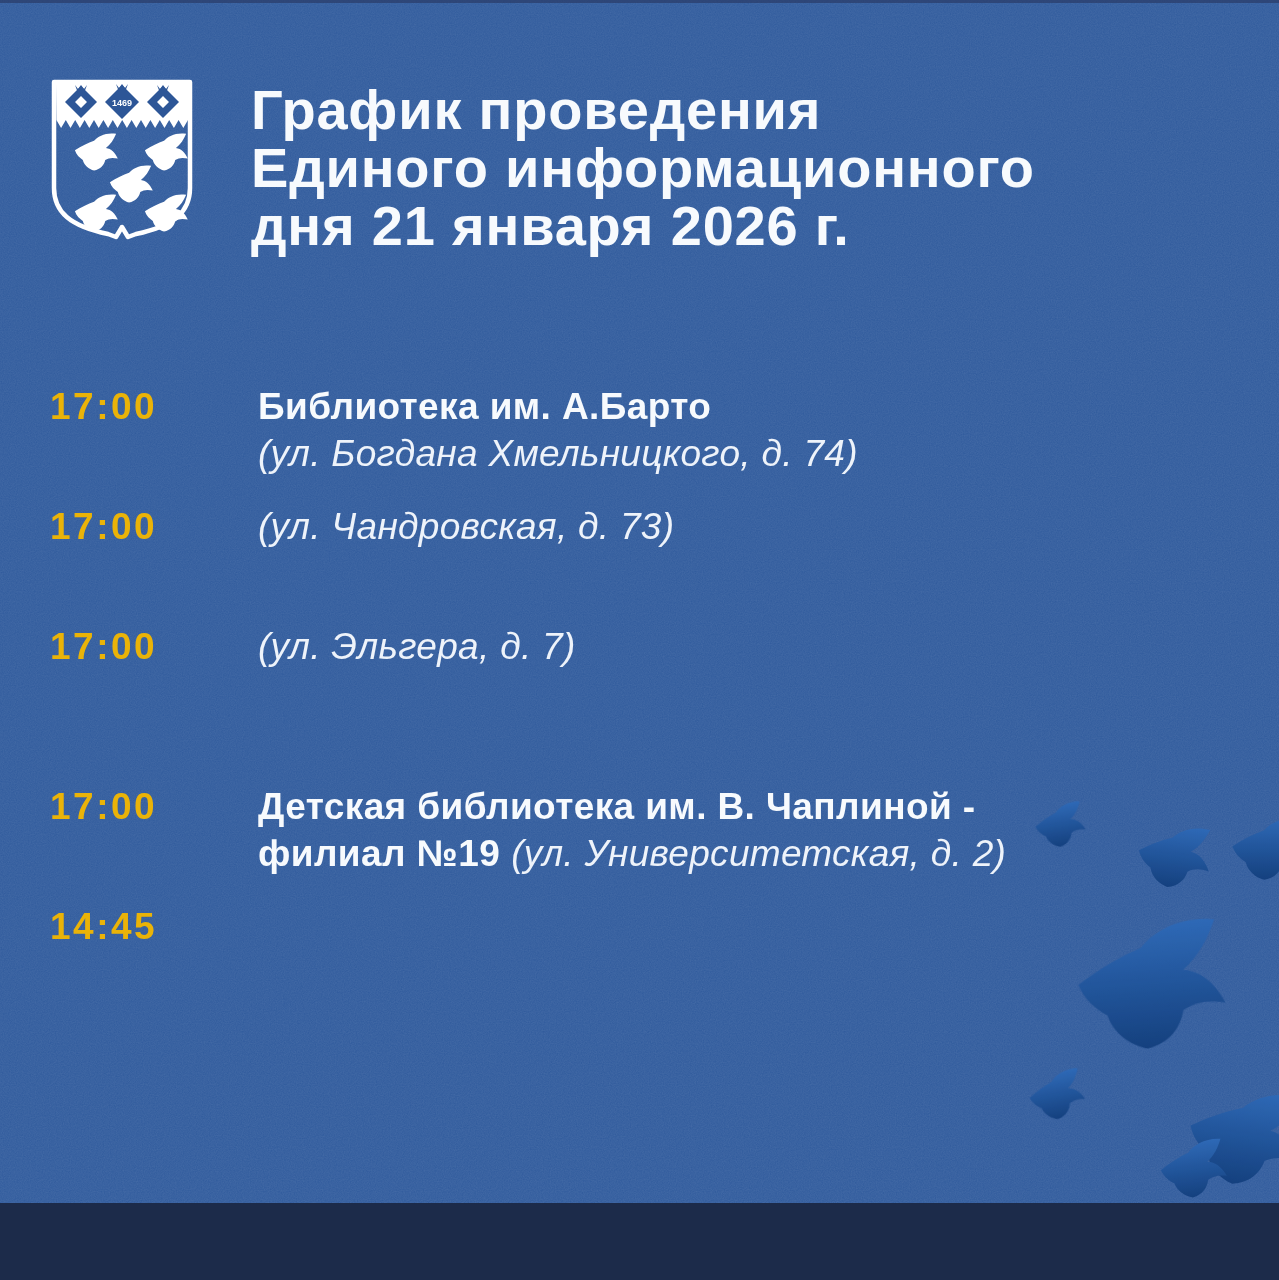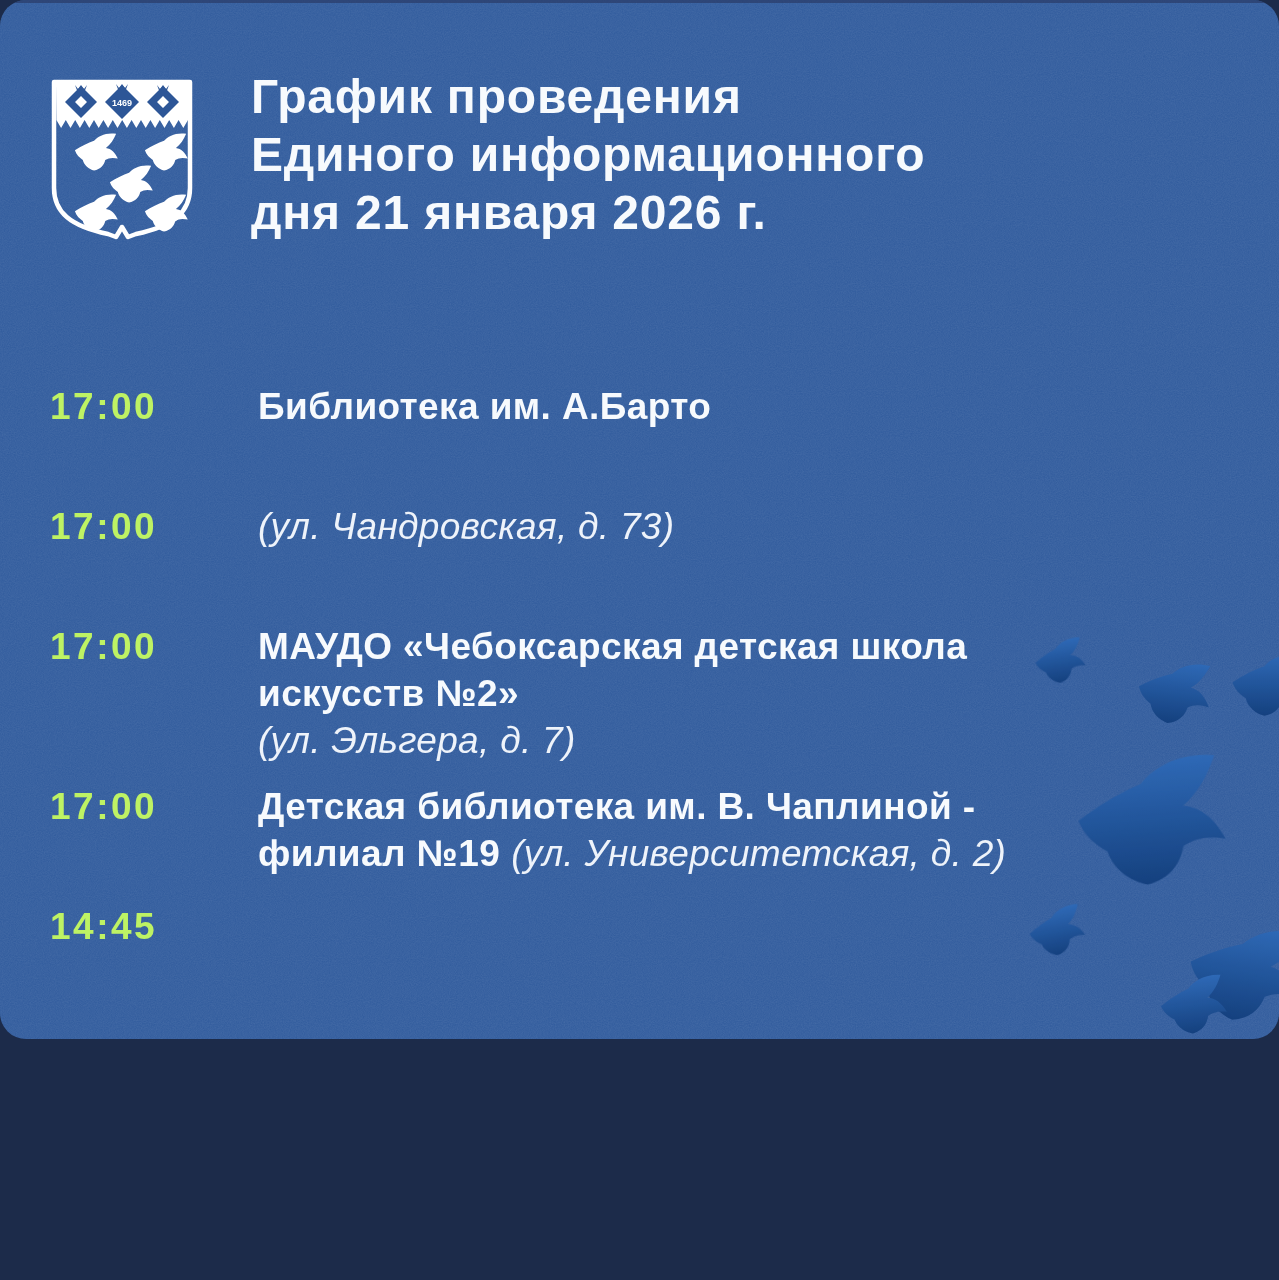--- a/index.html
+++ b/index.html
@@ -1,59 +1,58 @@
 <!DOCTYPE html>
 <html><head>
 <meta charset="utf-8">
 <style>
   html,body{margin:0;padding:0;background:#1c2b4a;}
   .page{
     position:relative;
-    width:1279px;height:1039px;
+    width:1279px;height:1203px;
     background:#2f5a9c;
     overflow:hidden;
     font-family:"Liberation Sans",sans-serif;
     color:#ffffff;
-    border-radius:26px;
   }
   .top-strip{
     position:absolute;left:0;top:0;width:100%;height:3px;
     background:#2a3a66;opacity:.7;
   }
   .noise{
     position:absolute;left:0;top:0;width:100%;height:100%;
     pointer-events:none;
   }
   .decor-birds{
     position:absolute;right:0;bottom:0;
     pointer-events:none;
   }
   .emblem{
     position:absolute;left:48px;top:76px;
     width:148px;height:172px;
   }
   .title{
-    position:absolute;left:251px;top:68px;
+    position:absolute;left:251px;top:81px;
     margin:0;
-    font-size:48px;line-height:58px;font-weight:700;
+    font-size:56px;line-height:58px;font-weight:700;
     letter-spacing:.8px;
     white-space:pre-line;
     color:#f7fafd;
   }
   .schedule{position:absolute;left:0;top:0;width:100%;height:100%;}
   .row{position:absolute;left:0;width:100%;}
   .row-1{top:383px;}
   .row-2{top:503px;}
   .row-3{top:623px;}
   .row-4{top:783px;}
   .row-5{top:903px;}
   .time{
     position:absolute;left:50px;top:0;
     font-size:37px;line-height:47px;font-weight:700;
-    letter-spacing:2.5px;color:#bef264;
+    letter-spacing:2.5px;color:#eab308;
   }
   .content{
     position:absolute;left:258px;top:0;width:930px;
     font-size:37px;line-height:47px;
   }
   .name{
     font-weight:700;color:#f7fafd;
     letter-spacing:.4px;
     white-space:pre-line;
   }
@@ -160,35 +159,34 @@
 Единого информационного
 дня 21 января 2026 г.</h1>
   </header>
 
   <main class="schedule">
 
     <div class="row row-1">
       <div class="time">17:00</div>
       <div class="content">
         <span class="name">Библиотека им. А.Барто</span>
+        <span class="address block">(ул. Богдана Хмельницкого, д. 74)</span>
       </div>
     </div>
 
     <div class="row row-2">
       <div class="time">17:00</div>
       <div class="content">
         <span class="address block">(ул. Чандровская, д. 73)</span>
       </div>
     </div>
 
     <div class="row row-3">
       <div class="time">17:00</div>
       <div class="content">
-        <span class="name">МАУДО «Чебоксарская детская школа
-искусств №2»</span>
         <span class="address block">(ул. Эльгера, д. 7)</span>
       </div>
     </div>
 
     <div class="row row-4">
       <div class="time">17:00</div>
       <div class="content">
         <span class="name">Детская библиотека им. В. Чаплиной -
 филиал №19</span><span class="address inline">(ул. Университетская, д. 2)</span>
       </div>

